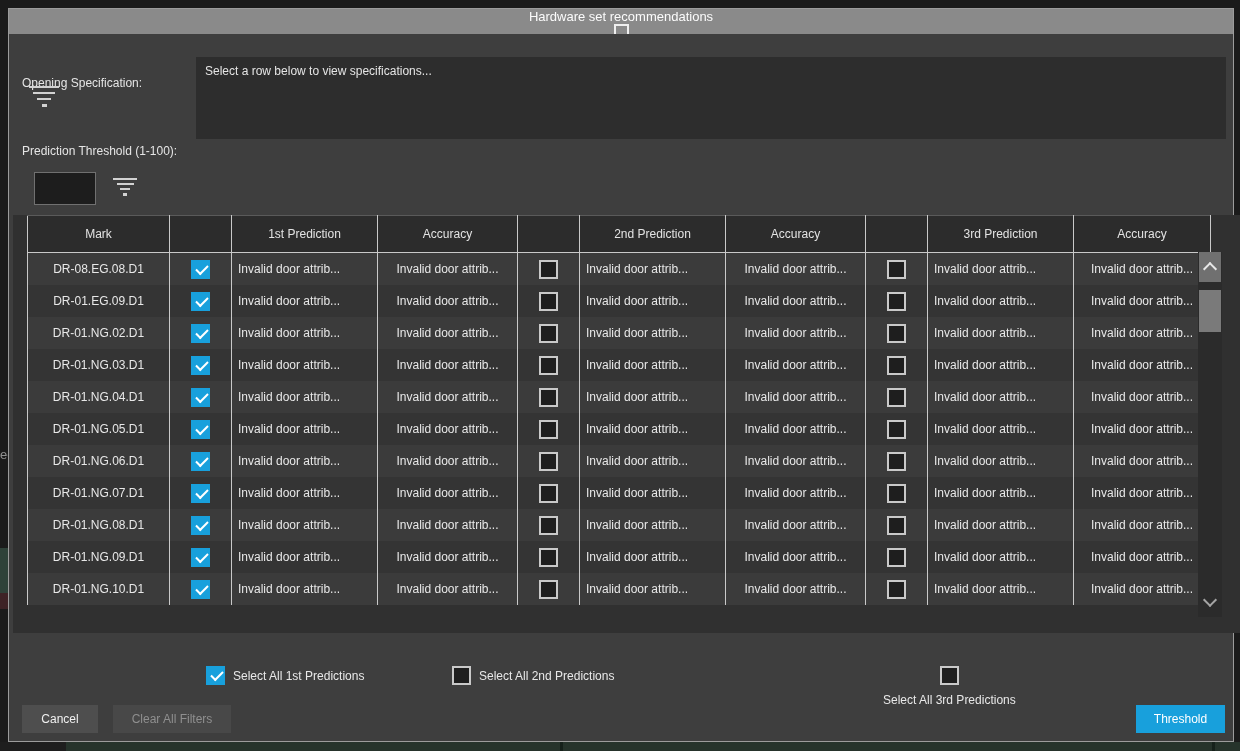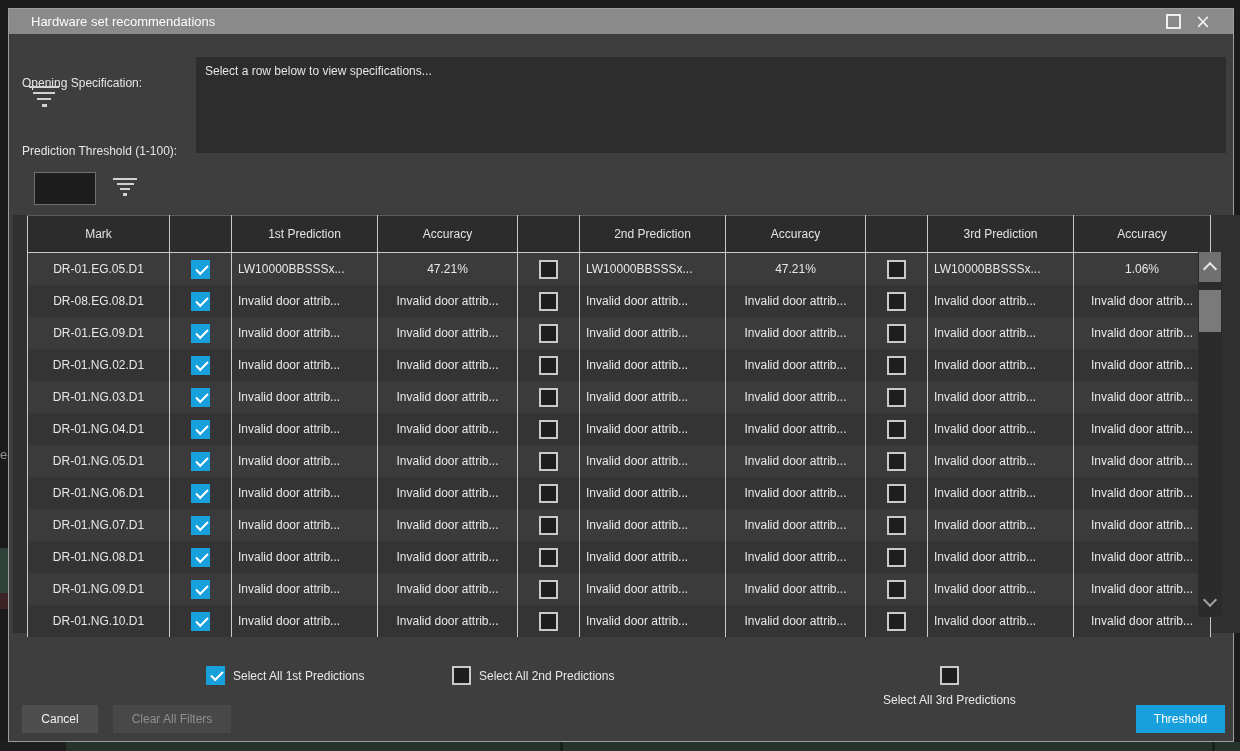--- a/index.html
+++ b/index.html
@@ -15,21 +15,21 @@
   .edge-red{position:absolute;left:0;top:593px;width:12px;height:16px;background:#3E2326;}
   .bottom-strip{position:absolute;left:0;top:742px;width:1240px;height:9px;background:#26332B;}
   .bottom-strip .seg-dark{position:absolute;left:0;top:0;width:66px;height:9px;background:#1E1E1E;}
   .bottom-strip .div1{position:absolute;left:560px;top:0;width:3px;height:9px;background:#16211B;}
   .bottom-strip .div2{position:absolute;left:1212px;top:0;width:3px;height:9px;background:#16211B;}
   
   .dialog{
     position:absolute;left:8px;top:8px;width:1224px;height:732px;
     border:1px solid #9C9C9C;background:#3E3E3E;box-sizing:content-box;
   }
-  .titlebar{height:25px;background:#8A8A8A;display:flex;align-items:center;padding:0 22px;}
+  .titlebar{height:25px;background:#8A8A8A;display:flex;align-items:center;padding:0 1px;flex-direction:column;}
   .titlebar .title{color:#FCFCFC;font-size:13px;flex:1;}
   .winbtn{display:inline-flex;align-items:center;justify-content:center;cursor:default;}
   .max-glyph{display:inline-block;width:11px;height:11px;border:2px solid #EFEFEF;}
   .close-glyph{color:#EFEFEF;font-size:19px;line-height:19px;margin-left:14px;font-family:"DejaVu Sans",sans-serif;}
   .dialog-body{position:relative;width:1224px;height:707px;background:#3E3E3E;}
   .lbl{position:absolute;color:#E5E5E5;font-size:12px;white-space:nowrap;}
   #spec-label{left:13px;top:42px;}
   #threshold-label{left:13px;top:110px;}
   
   .filter-icon{position:absolute;}
@@ -39,21 +39,21 @@
   .filter-icon.lg .f2{width:22px;}
   .filter-icon.lg .f3{width:14px;}
   .filter-icon.lg .f4{width:5px;height:3px;}
   .filter-icon.sm{left:103px;top:144px;width:26px;}
   .filter-icon.sm i{margin-top:3px;}
   .filter-icon.sm .f1{width:24px;margin-top:0;}
   .filter-icon.sm .f2{width:17px;}
   .filter-icon.sm .f3{width:10px;}
   .filter-icon.sm .f4{width:4px;height:3px;}
   .spec-box{
-    position:absolute;left:187px;top:23px;width:1030px;height:96px;
+    position:absolute;left:187px;top:23px;width:1030px;height:82px;
     background:#2D2D2D;color:#E5E5E5;font-size:12px;padding:7px 9px;box-sizing:border-box;
   }
   .threshold-input{
     position:absolute;left:25px;top:138px;width:62px;height:33px;box-sizing:border-box;
     background:#1D1D1D;border:1px solid #707070;color:#E5E5E5;font-size:13px;padding:0 6px;
     font-family:"Liberation Sans","DejaVu Sans",sans-serif;
   }
   
   .table-area{position:absolute;left:4px;top:181px;width:1214px;height:418px;background:#303030;padding-left:14px;}
   table{border-collapse:collapse;table-layout:fixed;width:1183px;font-size:12px;}
@@ -164,32 +164,20 @@
               <th></th>
               <th>2nd Prediction</th>
               <th>Accuracy</th>
               <th></th>
               <th>3rd Prediction</th>
               <th>Accuracy</th>
             </tr>
           </thead>
         <tbody id="tbody">
             <tr>
-              <td class="c-mark">DR-01.EG.05.D1</td>
-              <td class="c-cb"><span class="cb checked"><span class="mark"></span></span></td>
-              <td class="c-pred">LW10000BBSSSx...</td>
-              <td class="c-acc">47.21%</td>
-              <td class="c-cb"><span class="cb"></span></td>
-              <td class="c-pred">LW10000BBSSSx...</td>
-              <td class="c-acc">47.21%</td>
-              <td class="c-cb"><span class="cb"></span></td>
-              <td class="c-pred">LW10000BBSSSx...</td>
-              <td class="c-acc">1.06%</td>
-            </tr>
-            <tr>
               <td class="c-mark">DR-08.EG.08.D1</td>
               <td class="c-cb"><span class="cb checked"><span class="mark"></span></span></td>
               <td class="c-pred">Invalid door attrib...</td>
               <td class="c-acc">Invalid door attrib...</td>
               <td class="c-cb"><span class="cb"></span></td>
               <td class="c-pred">Invalid door attrib...</td>
               <td class="c-acc">Invalid door attrib...</td>
               <td class="c-cb"><span class="cb"></span></td>
               <td class="c-pred">Invalid door attrib...</td>
               <td class="c-acc">Invalid door attrib...</td>

